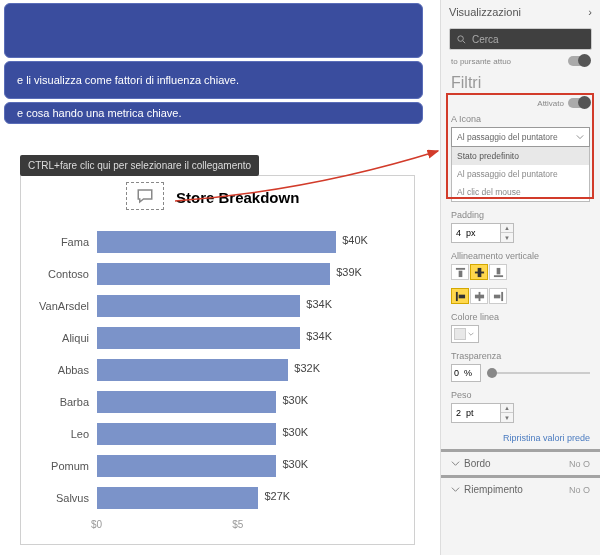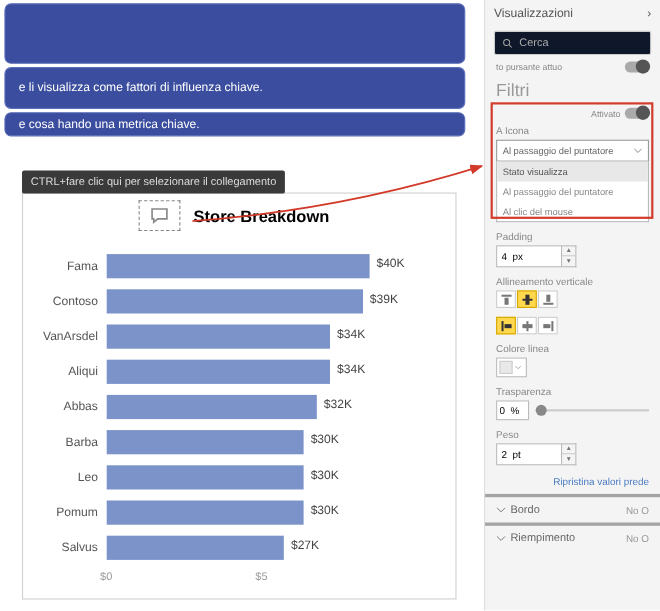--- a/index.html
+++ b/index.html
@@ -19,38 +19,38 @@
 .chart-body{padding:8px 18px 0 14px}
 .bar-row{display:flex;align-items:center;height:31px;margin-bottom:1px}
 .bar-label{width:62px;text-align:right;font-size:11px;color:#555;padding-right:8px}
 .bar-track{flex:1;position:relative;height:22px}
 .bar-fill{position:absolute;left:0;top:0;height:100%;background:#7b93c9}
 .bar-value{position:absolute;top:3px;font-size:11px;color:#444}
 .axis{display:flex;padding-left:70px;color:#999;font-size:10px;margin-top:6px}
 .axis span{margin-right:130px}
 .panel{position:absolute;right:0;top:0;width:160px;height:555px;background:#f4f4f4;border-left:1px solid #ddd;font-size:10px;color:#666}
 .panel-header{height:24px;display:flex;align-items:center;justify-content:space-between;padding:0 8px;font-size:11px;color:#555}
-.search-box{margin:4px 8px;height:22px;border:1px solid #ccc;background:#0f172a;display:flex;align-items:center;padding:0 6px;gap:5px;color:#aaa;font-size:10px;border-radius:2px}
+.search-box{margin:4px 8px;height:22px;border:1px solid #ccc;background:#404040;display:flex;align-items:center;padding:0 6px;gap:5px;color:#aaa;font-size:10px;border-radius:2px}
 .search-box svg{width:11px;height:11px}
 .filtri{font-size:16px;color:#999;padding:6px 10px 4px}
 .toggle-row{display:flex;align-items:center;justify-content:space-between;padding:2px 10px;font-size:8px;color:#888}
 .toggle{width:22px;height:10px;background:#aaa;border-radius:5px;position:relative}
 .toggle::after{content:"";position:absolute;right:-1px;top:-2px;width:13px;height:13px;background:#555;border-radius:50%}
 .redbox{position:absolute;right:6px;top:93px;width:148px;height:106px;border:2px solid #d23b2a;pointer-events:none;z-index:20}
 .arrow{position:absolute;left:170px;top:146px;width:275px;height:60px;z-index:15;pointer-events:none}
 .field-group{padding:4px 10px}
 .field-label{font-size:9px;color:#888;margin-bottom:3px}
 .dropdown{height:20px;border:1px solid #bbb;background:#fff;display:flex;align-items:center;justify-content:space-between;padding:0 5px;font-size:8.5px;color:#666}
 .dropdown svg{width:8px;height:8px}
 .dd-open{border:1px solid #999}
 .dd-list{border:1px solid #bbb;border-top:none;background:#fff}
 .dd-item{padding:4px 5px;font-size:8.5px;color:#888}
 .dd-item.sel{background:#e8e8e8;color:#555}
 .spinner{display:flex;align-items:center;height:20px}
-.spinner input{width:60px;height:20px;border:1px solid #bbb;font-size:9px;padding:0 4px;text-align:left}
+.spinner input{width:50px;height:20px;border:1px solid #bbb;font-size:9px;padding:0 4px;text-align:left}
 .spin-btns{display:flex;flex-direction:column;border:1px solid #bbb;border-left:none;height:20px}
 .spin-btns div{width:12px;height:9px;display:flex;align-items:center;justify-content:center;font-size:6px;color:#777;border-bottom:1px solid #ccc}
 .spin-btns div:last-child{border-bottom:none}
 .align-icons{display:flex;gap:1px}
 .align-icons div{width:18px;height:16px;border:1px solid #ccc;background:#fff;display:flex;align-items:center;justify-content:center}
 .align-icons div.active{background:#ffd84d;border-color:#d4a800}
 .align-icons svg{width:11px;height:11px}
 .swatch{width:28px;height:18px;border:1px solid #bbb;background:#fff;display:flex;align-items:center;padding:2px;gap:2px}
 .swatch-inner{width:12px;height:12px;background:#e8e8e8;border:1px solid #ccc}
 .slider-row{display:flex;align-items:center;gap:6px}
@@ -191,21 +191,21 @@
 
   <div class="field-group">
     <div class="field-label">A Icona</div>
     <div class="dropdown dd-open">
       <span>Al passaggio del puntatore</span>
       <svg viewBox="0 0 10 10">
           <path d="M1 3l4 4 4-4" stroke="#777" fill="none"></path>
         </svg>
     </div>
     <div class="dd-list">
-      <div class="dd-item sel">Stato visualizza</div>
+      <div class="dd-item sel">Stato predefinito</div>
       <div class="dd-item">Al passaggio del puntatore</div>
       <div class="dd-item">Al clic del mouse</div>
     </div>
   </div>
 
   <div class="field-group">
     <div class="field-label">Padding</div>
     <div class="spinner">
       <input value="4  px" style="">
       <div class="spin-btns">

